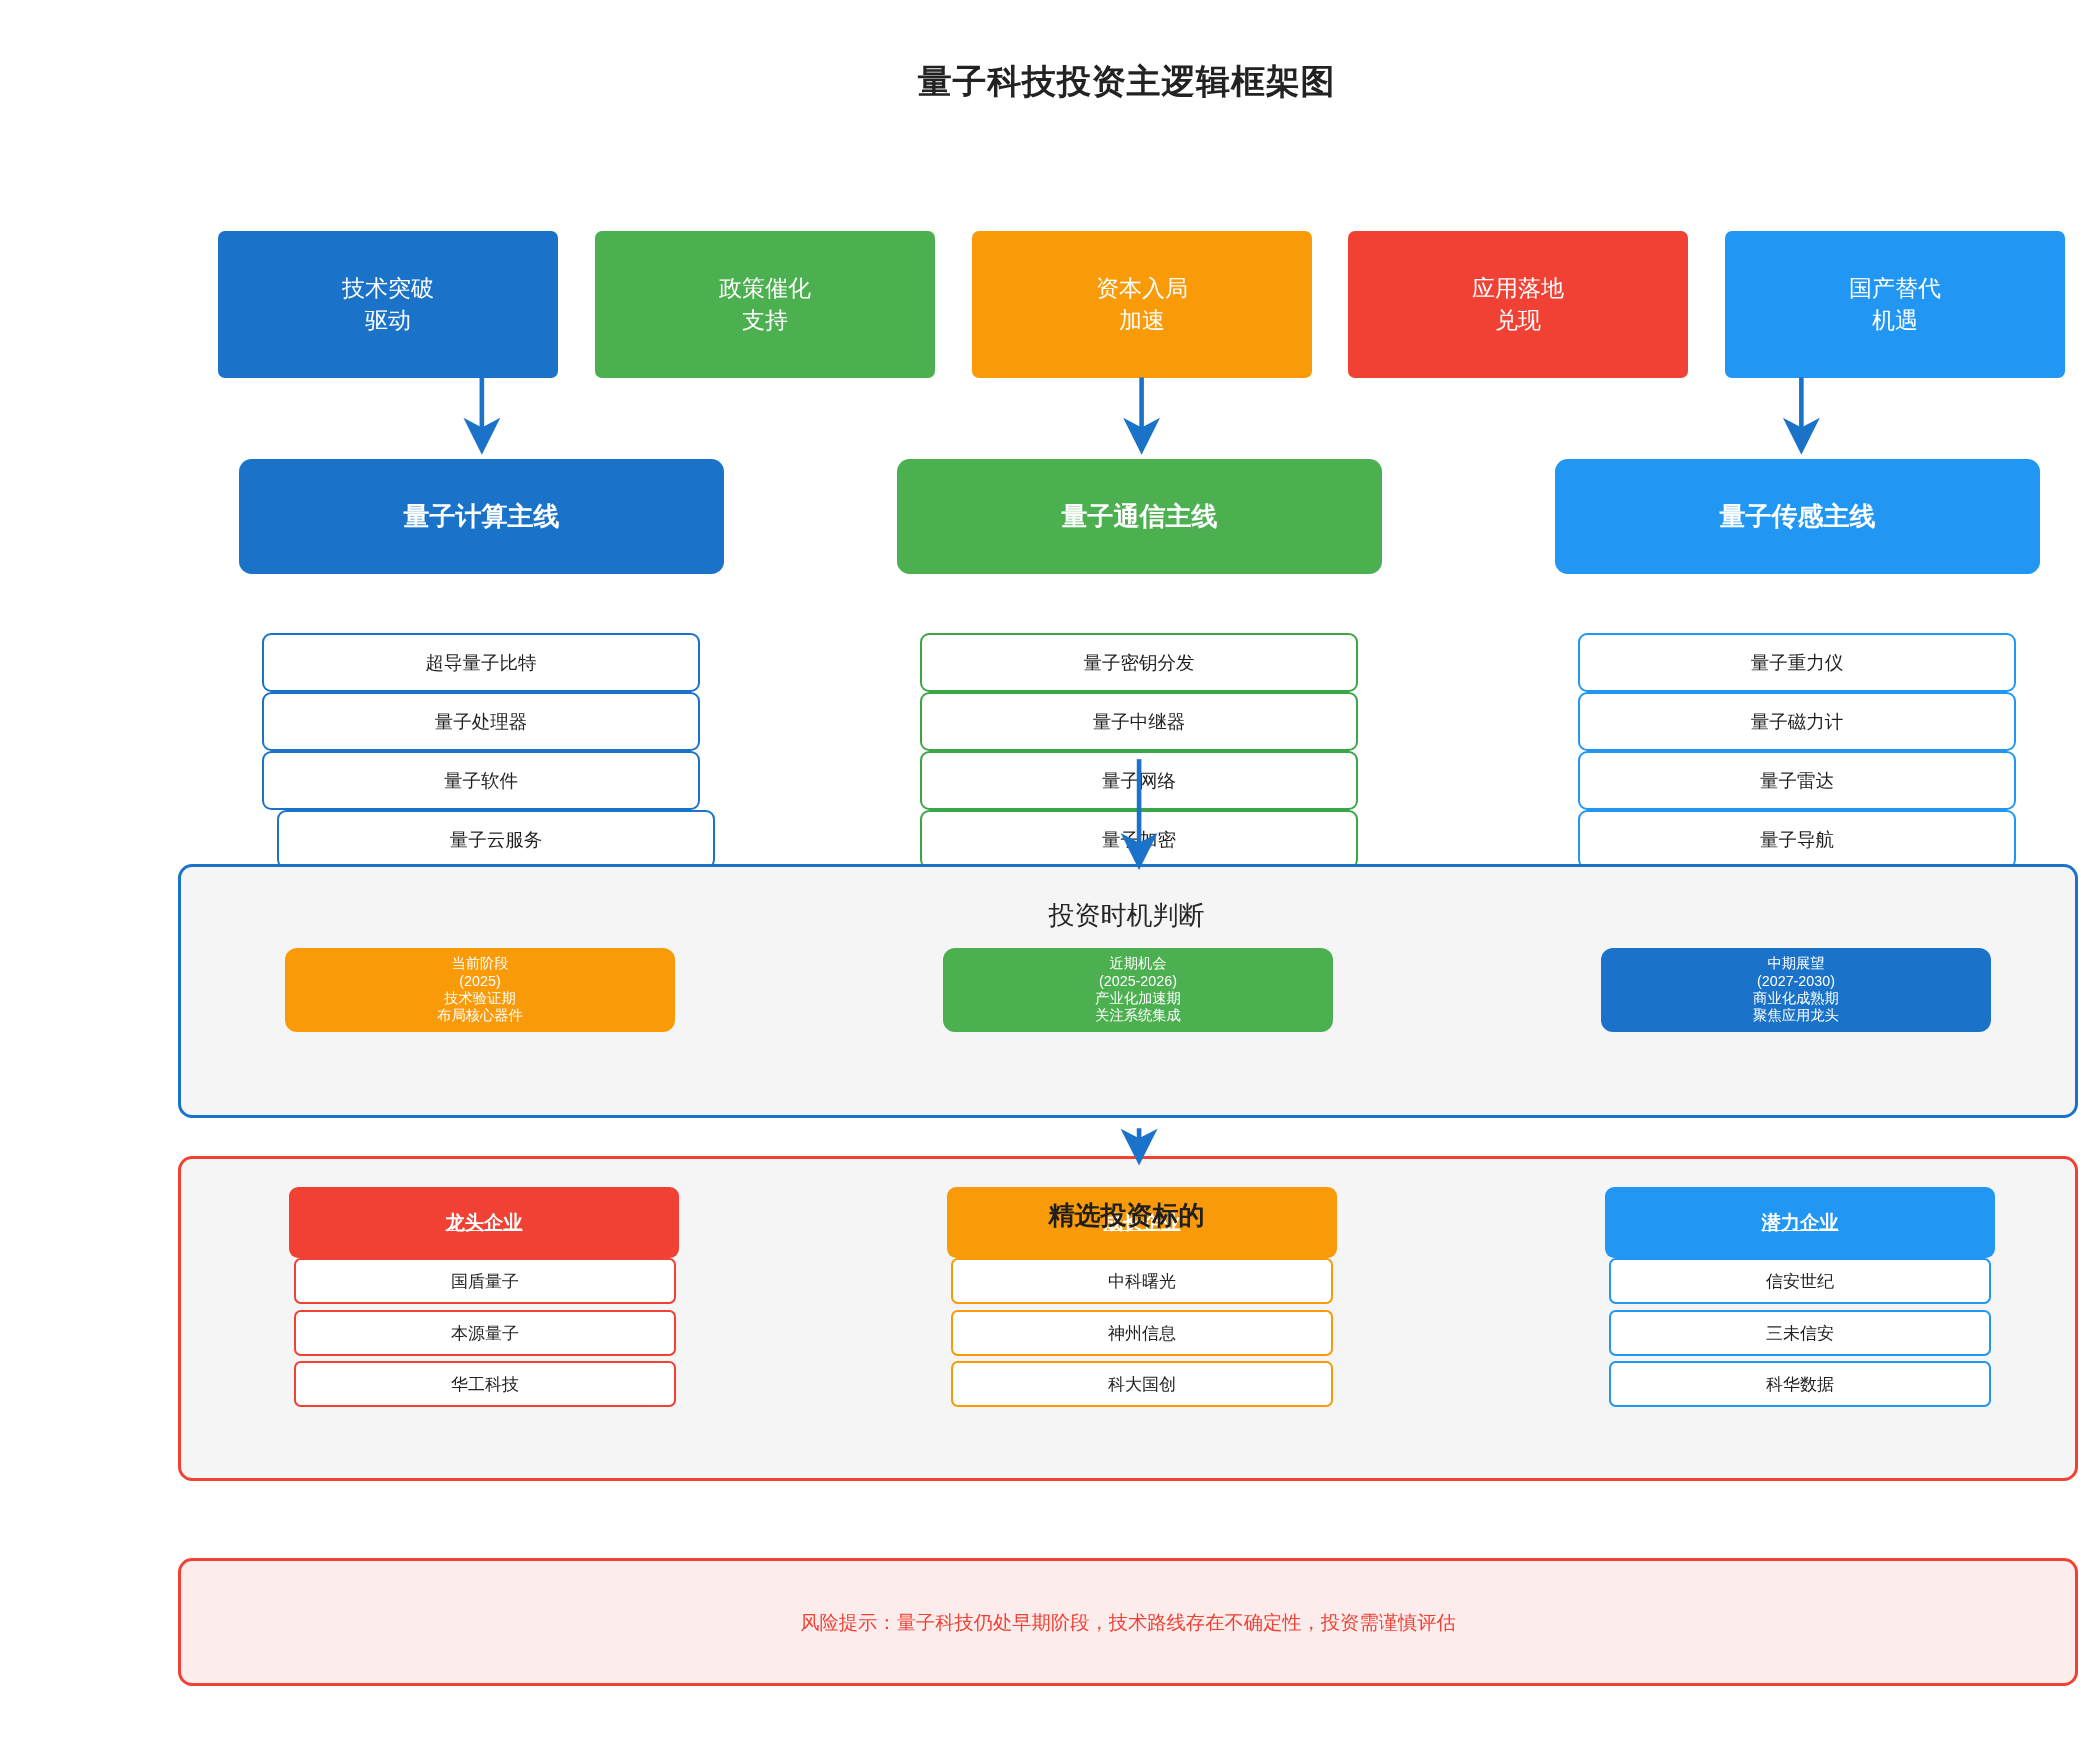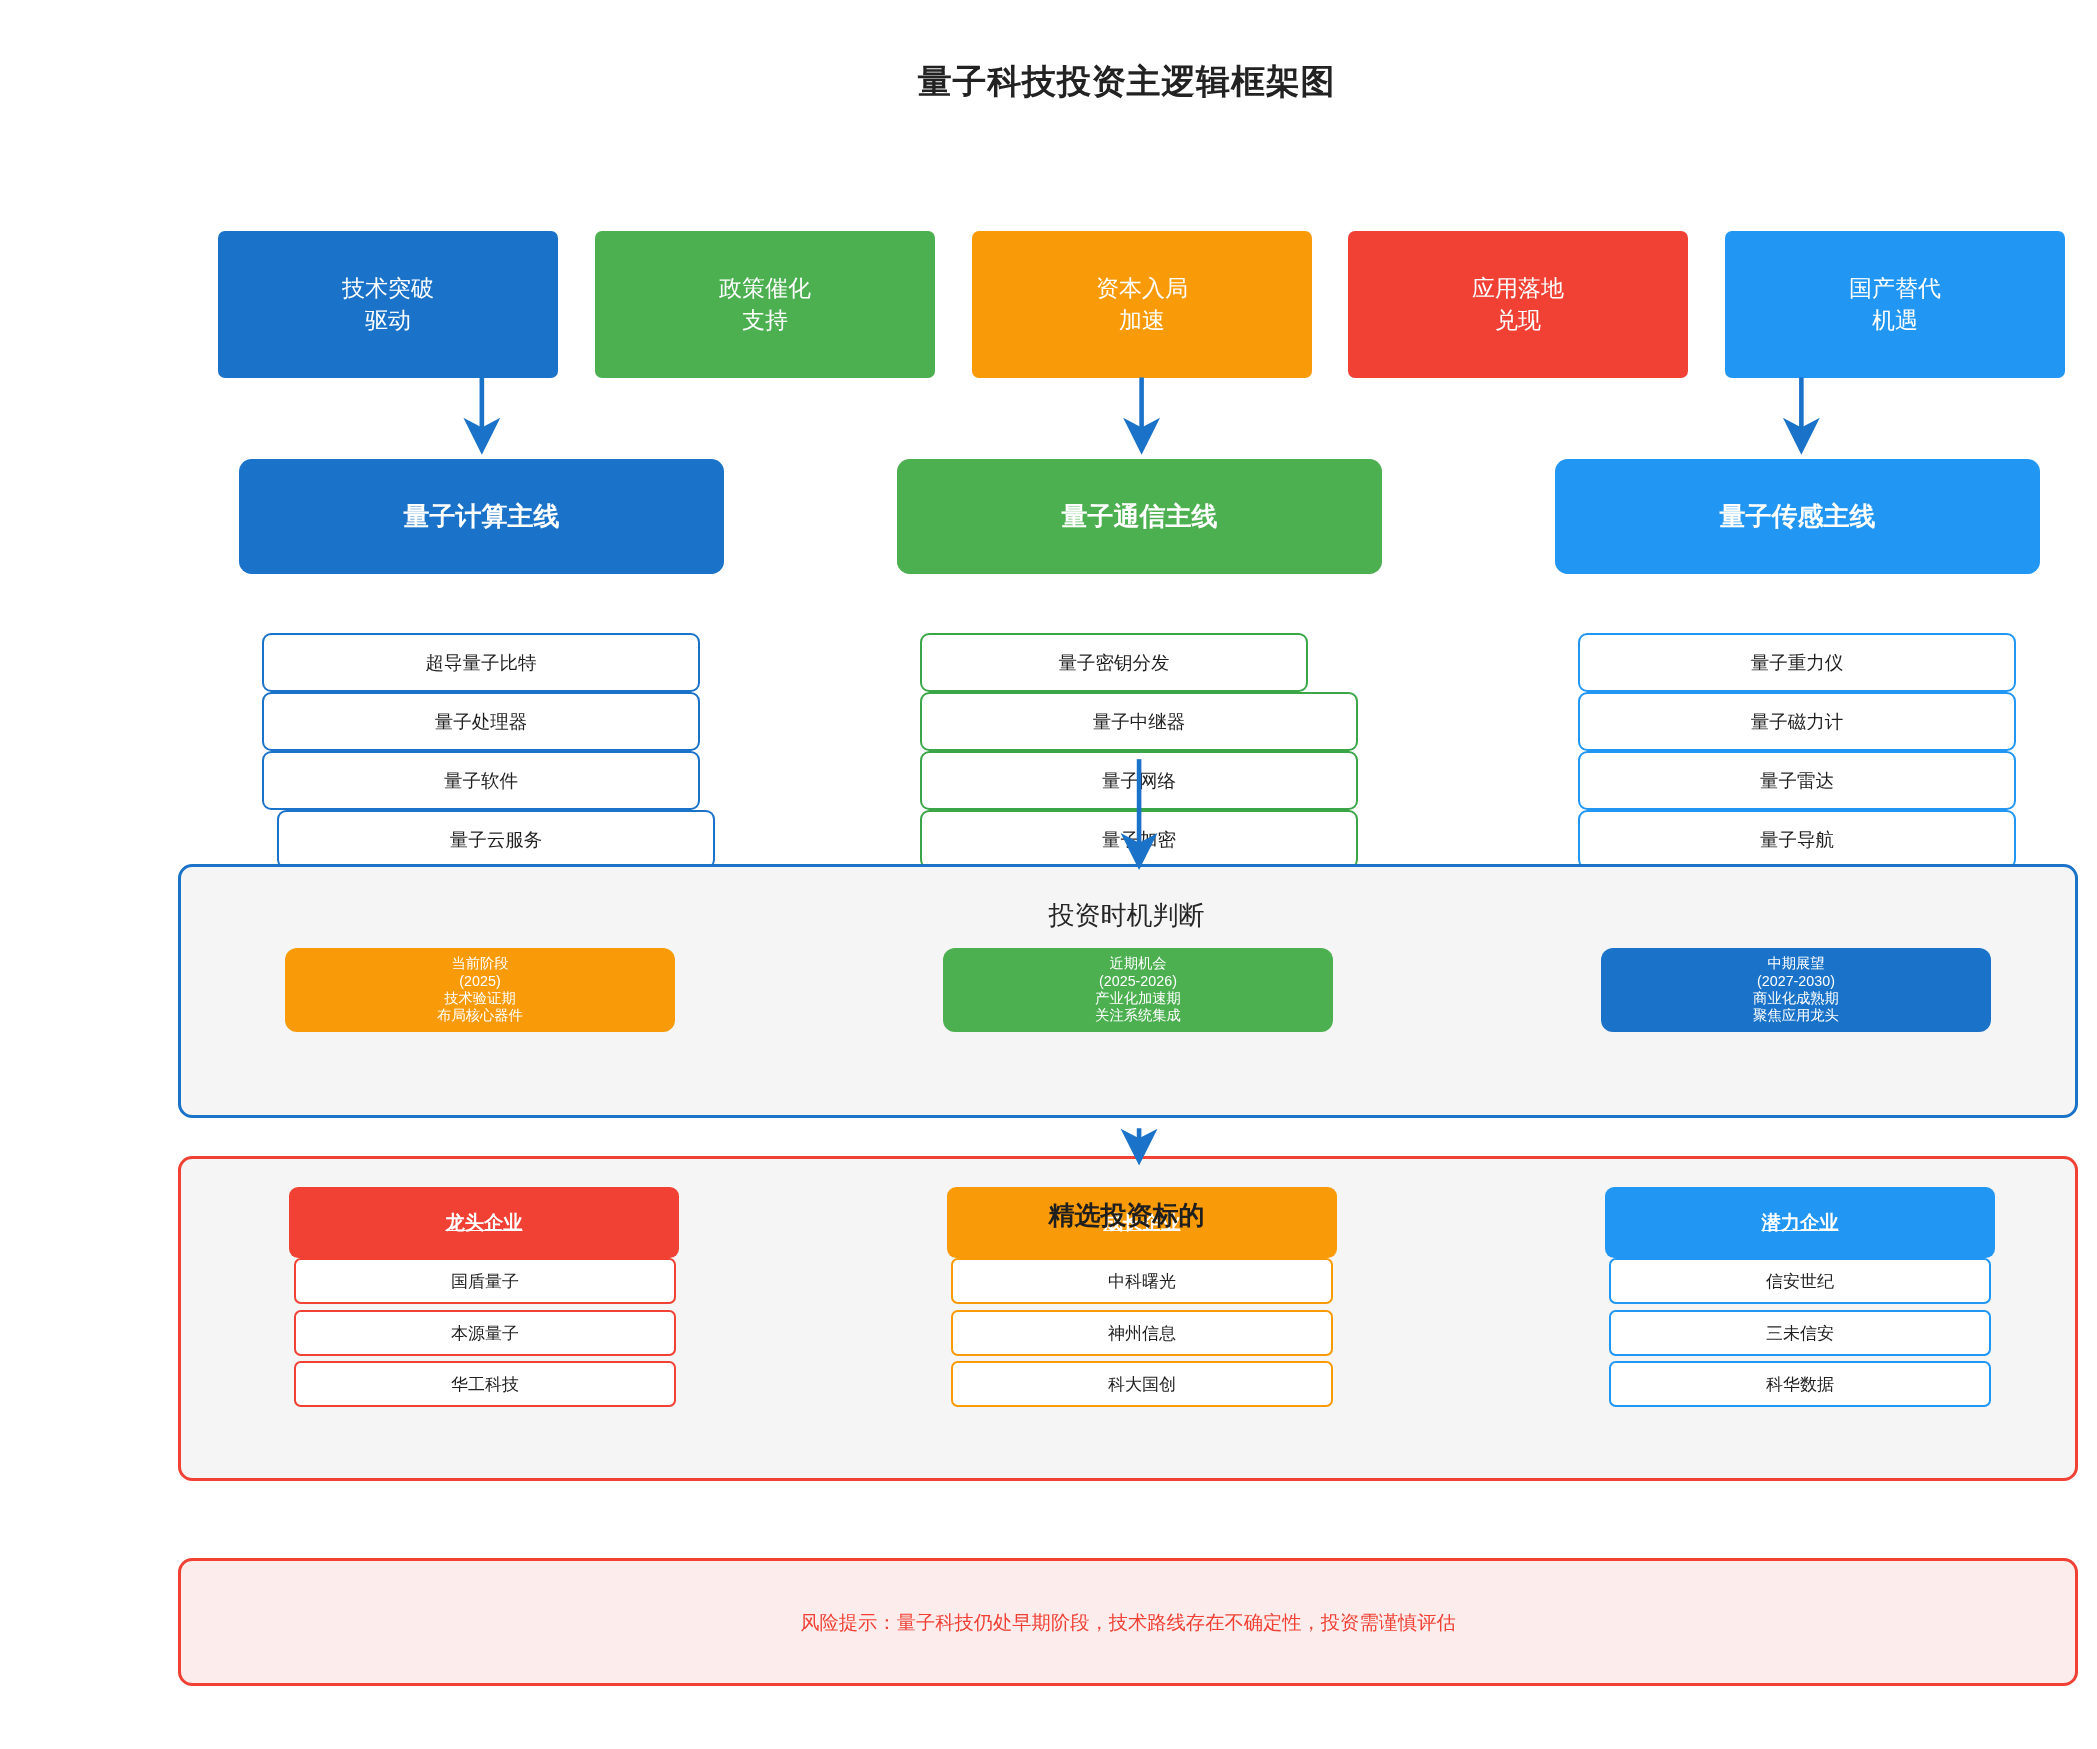--- a/index.html
+++ b/index.html
@@ -173,21 +173,21 @@
   <div class="chip" style="left:262px; top:692px; width:438px; border:2.5px solid #1a73c8;">
     <span>量子处理器</span>
     </div>
   <div class="chip" style="left:262px; top:751px; width:438px; border:2.5px solid #1a73c8;">
     <span>量子软件</span>
     </div>
   <div class="chip" style="left:262px; top:810px; width:438px; border:2.5px solid #1a73c8;margin-left:15px;">
     <span>量子云服务</span>
     </div>
 
-  <div class="chip" style="left:920px; top:633px; width:388px; border:2.5px solid #3ba648;">
+  <div class="chip" style="left:920px; top:633px; width:438px; border:2.5px solid #3ba648;">
     <span>量子密钥分发</span>
     </div>
   <div class="chip" style="left:920px; top:692px; width:438px; border:2.5px solid #3ba648;">
     <span>量子中继器</span>
     </div>
   <div class="chip" style="left:920px; top:751px; width:438px; border:2.5px solid #3ba648;">
     <span>量子网络</span>
     </div>
   <div class="chip" style="left:920px; top:810px; width:438px; border:2.5px solid #3ba648;">
     <span>量子加密</span>

